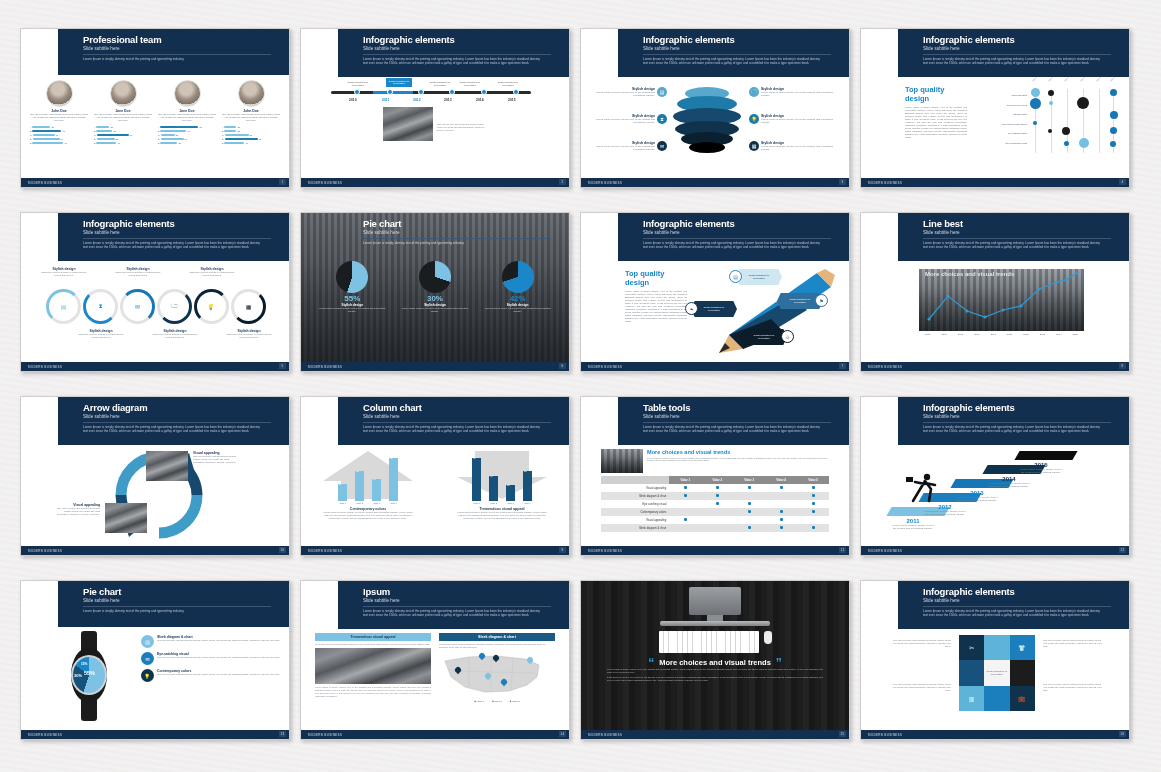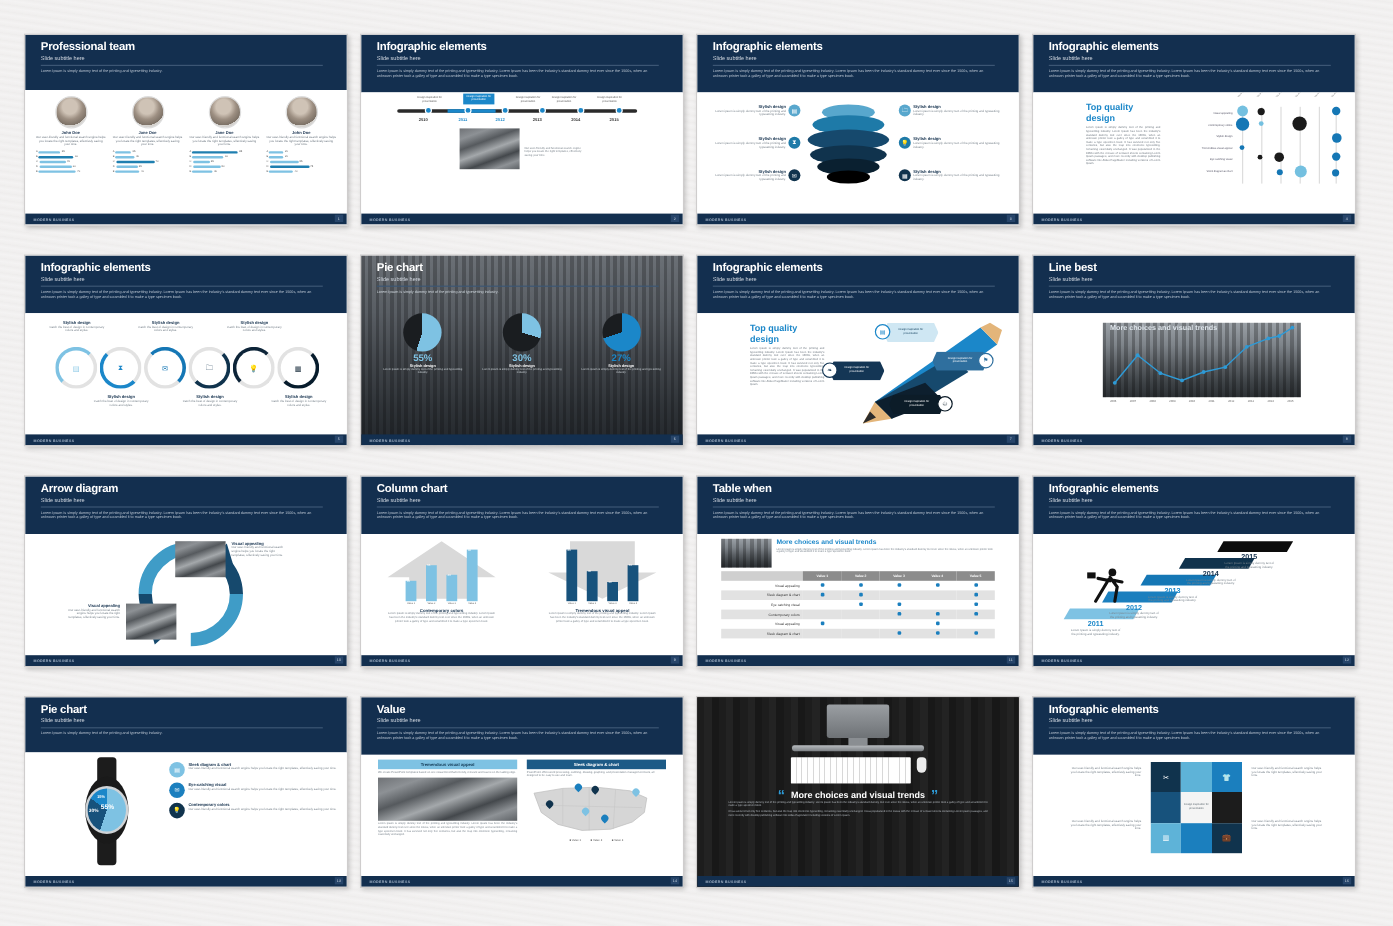--- a/index.html
+++ b/index.html
@@ -30,22 +30,23 @@
     width: 270px; height: 160px;
     background: #ffffff;
     border: 1px solid #cfcdcd;
     box-shadow: 2px 2px 4px rgba(0,0,0,0.22);
     overflow: hidden;
   }
   .hdr {
     position: relative;
     background: #132f4f;
     color: #fff;
-    padding: 5px 8px 4px 13px;
+    padding: 5px 8px 4px 25px;
     height: 46px;
+    margin-left: 37px;
   }
   .hdr.tall { height: 48px; }
   .title {
     font-size: 9.5px; font-weight: bold; letter-spacing: -0.2px;
     line-height: 11px; margin: 0 0 1px 0;
   }
   .subtitle {
     font-size: 4.6px; color: #d4dae2; line-height: 6px;
     padding-bottom: 2px; border-bottom: 0.5px solid #3c5674;
     margin-bottom: 2px; width: 95%;
@@ -495,21 +496,21 @@
         <div style="font-size:2.3px;color:#c7ced4;line-height:3px;">Lorem ipsum is simply dummy text of the printing and typesetting industry.</div>
       </div>
       <div style="width:72px;text-align:center;">
         <div style="width:32px;height:32px;border-radius:50%;margin:0 auto;background:conic-gradient(#7ec2e3 0 30%, #1a1d20 30% 100%);"></div>
         <div style="font-size:8px;font-weight:bold;color:#7ec2e3;margin-top:1px;">30%</div>
         <div style="font-size:3.2px;font-weight:bold;color:#fff;">Stylish design</div>
         <div style="font-size:2.3px;color:#c7ced4;line-height:3px;">Lorem ipsum is simply dummy text of the printing and typesetting industry.</div>
       </div>
       <div style="width:72px;text-align:center;">
         <div style="width:32px;height:32px;border-radius:50%;margin:0 auto;background:conic-gradient(#1b87c9 0 70%, #1a1d20 70% 100%);"></div>
-        <div style="font-size:8px;font-weight:bold;color:#1b87c9;margin-top:1px;">27%</div>
+        <div style="font-size:8px;font-weight:bold;color:#1b87c9;margin-top:1px;">42%</div>
         <div style="font-size:3.2px;font-weight:bold;color:#fff;">Stylish design</div>
         <div style="font-size:2.3px;color:#c7ced4;line-height:3px;">Lorem ipsum is simply dummy text of the printing and typesetting industry.</div>
       </div>
     </div>
     <div class="foot" style="z-index:3;">
       <span>MODERN BUSINESS</span>
       <span class="pgnum">6</span>
     </div>
   </div>
 
@@ -703,21 +704,21 @@
       </div>
     </div>
     <div class="foot">
       <span>MODERN BUSINESS</span>
       <span class="pgnum">9</span>
     </div>
   </div>
 
   <div class="slide">
     <div class="hdr tall">
-      <div class="title">Table when</div>
+      <div class="title">Table tools</div>
       <div class="subtitle">Slide subtitle here</div>
       <div class="body-txt">Lorem Ipsum is simply dummy text of the printing and typesetting industry. Lorem Ipsum has been the industry's standard dummy text ever since the 1500s, when an unknown printer took a galley of type and scrambled it to make a type specimen book.</div>
     </div>
     <div class="stage">
       <div style="padding:4px 20px 0 20px;">
         <div style="display:flex;gap:4px;">
           <div class="photo-city" style="width:42px;height:24px;flex:none;"></div>
           <div style="flex:1;">
             <div style="font-size:5.6px;font-weight:bold;color:#1b87c9;line-height:6.5px;">More choices and visual trends</div>
             <div style="font-size:2.2px;color:#79838c;line-height:2.9px;margin-top:1px;">Lorem Ipsum is simply dummy text of the printing and typesetting industry. Lorem Ipsum has been the industry's standard dummy text ever since the 1500s, when an unknown printer took a galley of type and scrambled it to make a type specimen book.</div>
@@ -879,21 +880,21 @@
       </div>
     </div>
     <div class="foot">
       <span>MODERN BUSINESS</span>
       <span class="pgnum">13</span>
     </div>
   </div>
 
   <div class="slide">
     <div class="hdr tall">
-      <div class="title">Value</div>
+      <div class="title">Ipsum</div>
       <div class="subtitle">Slide subtitle here</div>
       <div class="body-txt">Lorem Ipsum is simply dummy text of the printing and typesetting industry. Lorem Ipsum has been the industry's standard dummy text ever since the 1500s, when an unknown printer took a galley of type and scrambled it to make a type specimen book.</div>
     </div>
     <div class="stage">
       <div style="display:flex;gap:8px;padding:4px 14px 0 14px;">
         <div style="flex:1;">
           <div style="background:#7ec2e3;color:#123a55;font-size:3.6px;font-weight:bold;text-align:center;padding:2px;">Tremendous visual appeal</div>
           <div style="font-size:2.3px;color:#79838c;line-height:3px;margin-top:2px;">We create PowerPoint templates based on one visual trend that's trendy, relevant and leaves on the lasting edge.</div>
           <div class="photo" style="width:100%;height:36px;margin-top:2px;"></div>
           <div style="font-size:2.2px;color:#79838c;line-height:2.9px;margin-top:2px;text-align:justify;">Lorem ipsum is simply dummy text of the printing and typesetting industry. Lorem Ipsum has been the industry's standard dummy text ever since the 1500s, when an unknown printer took a galley of type and scrambled it to make a type specimen book. It has survived not only five centuries, but also the leap into electronic typesetting, remaining essentially unchanged.</div>

